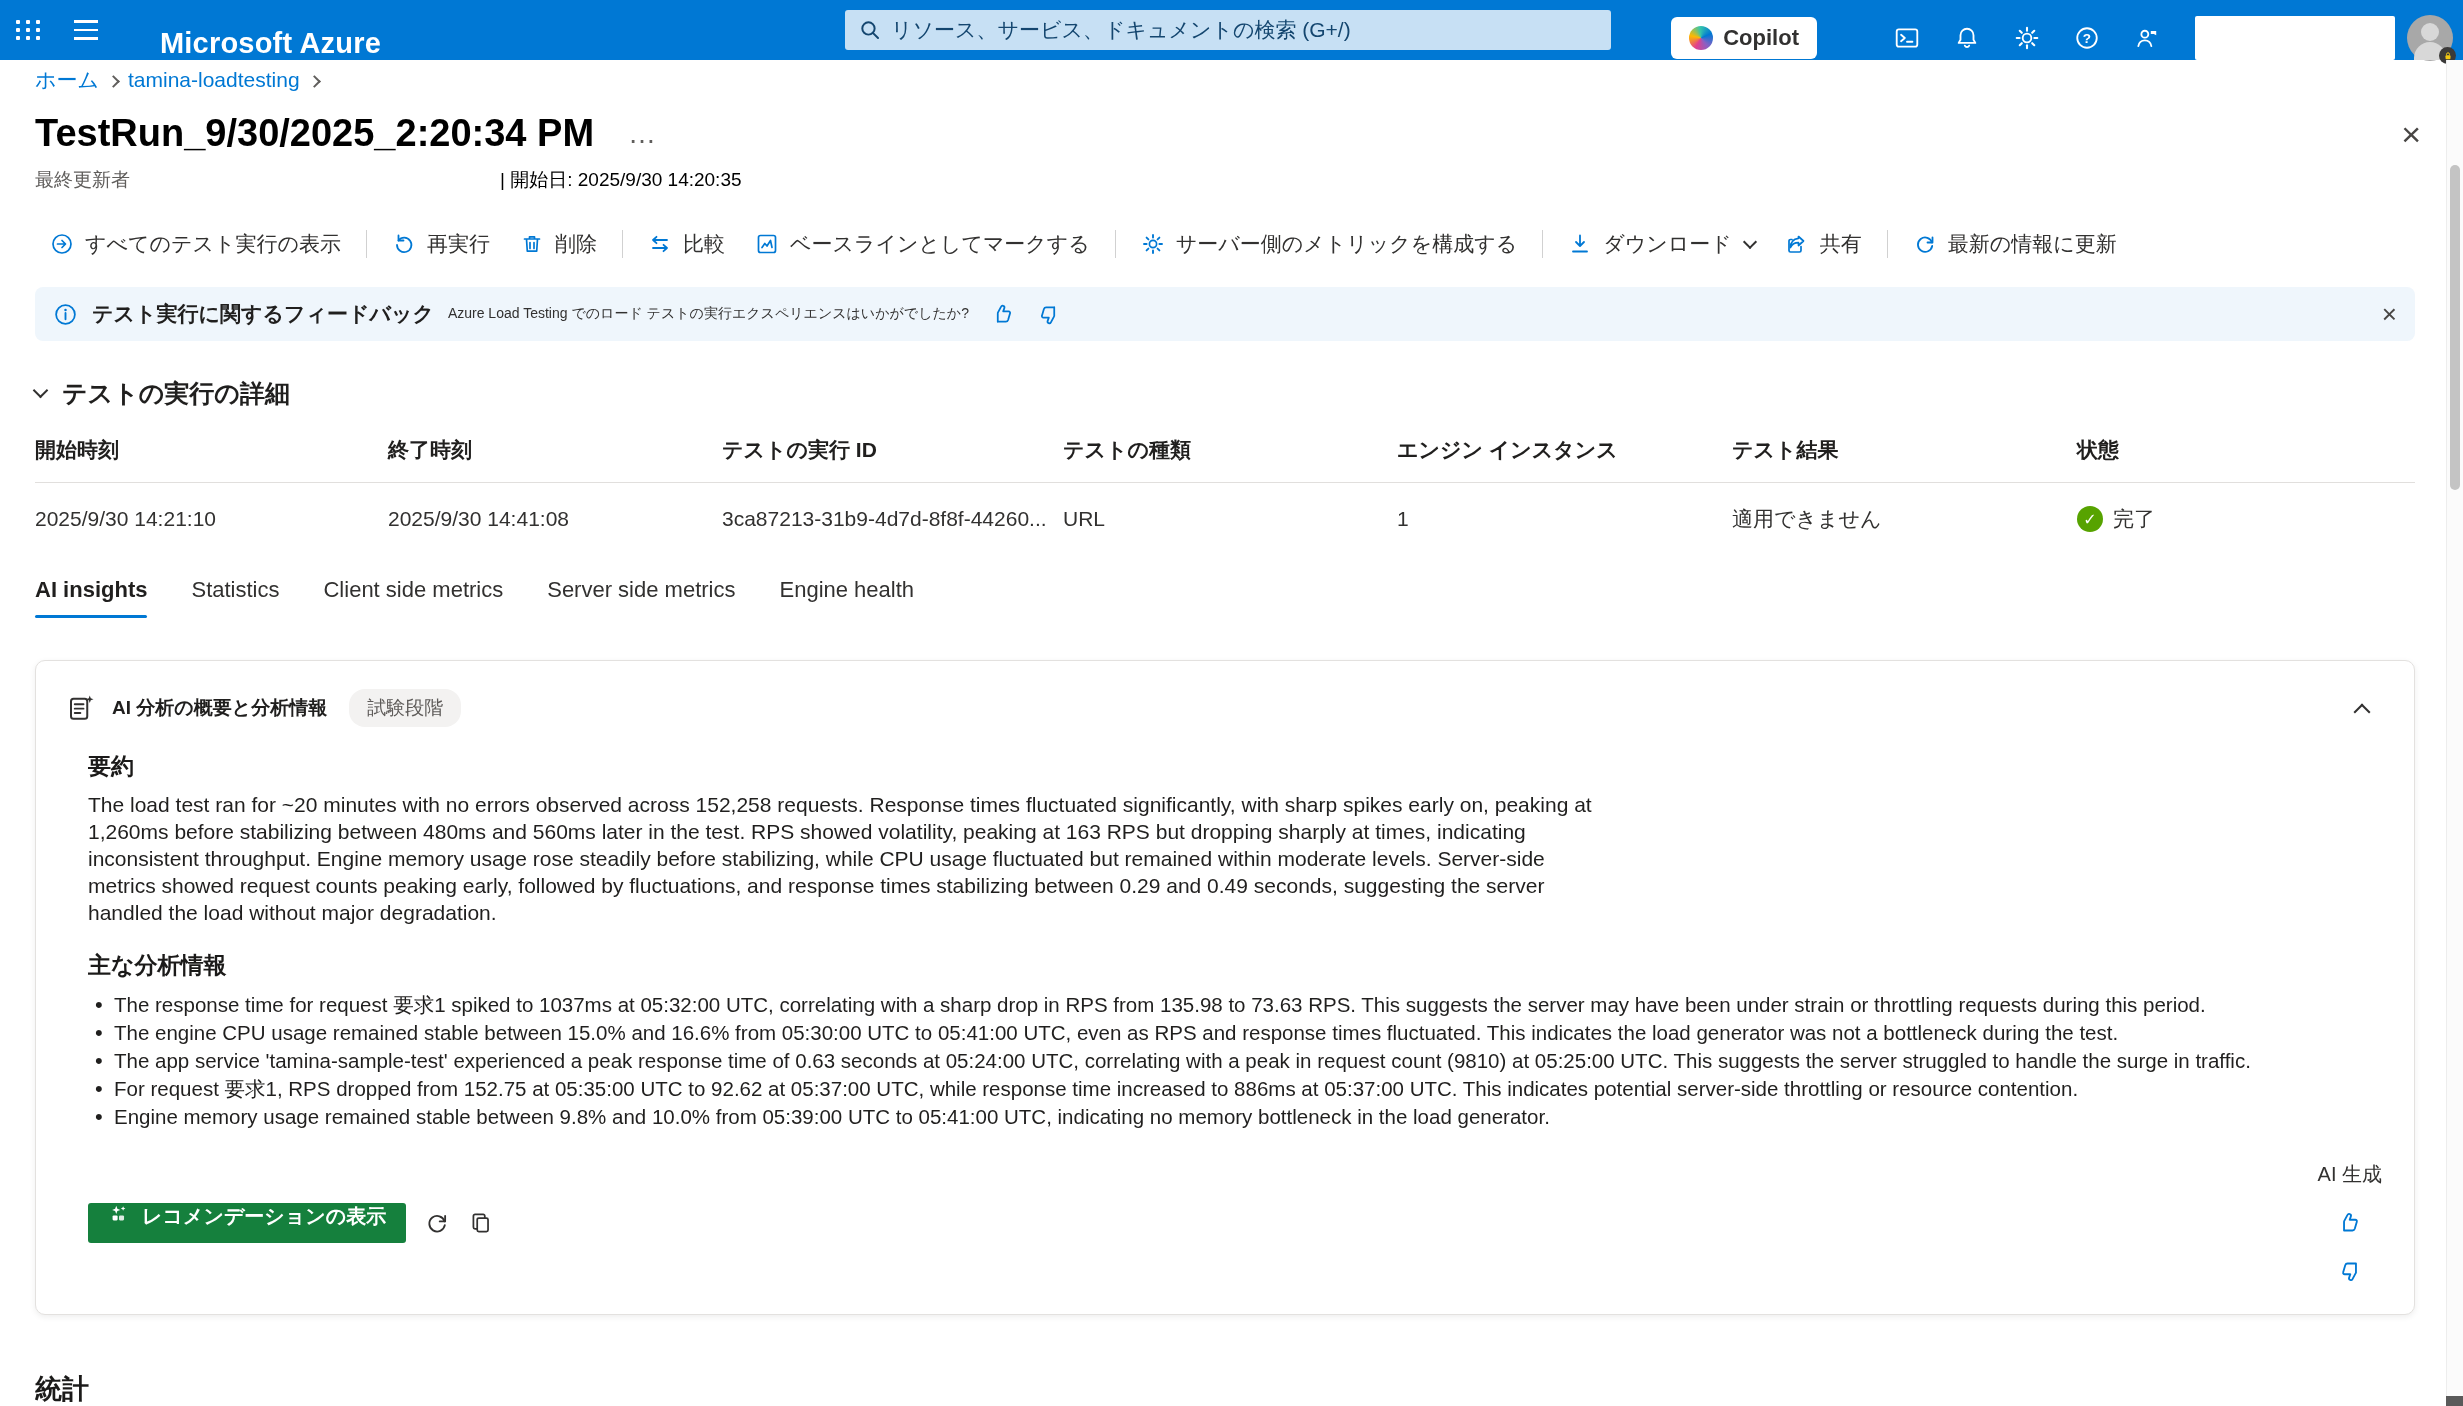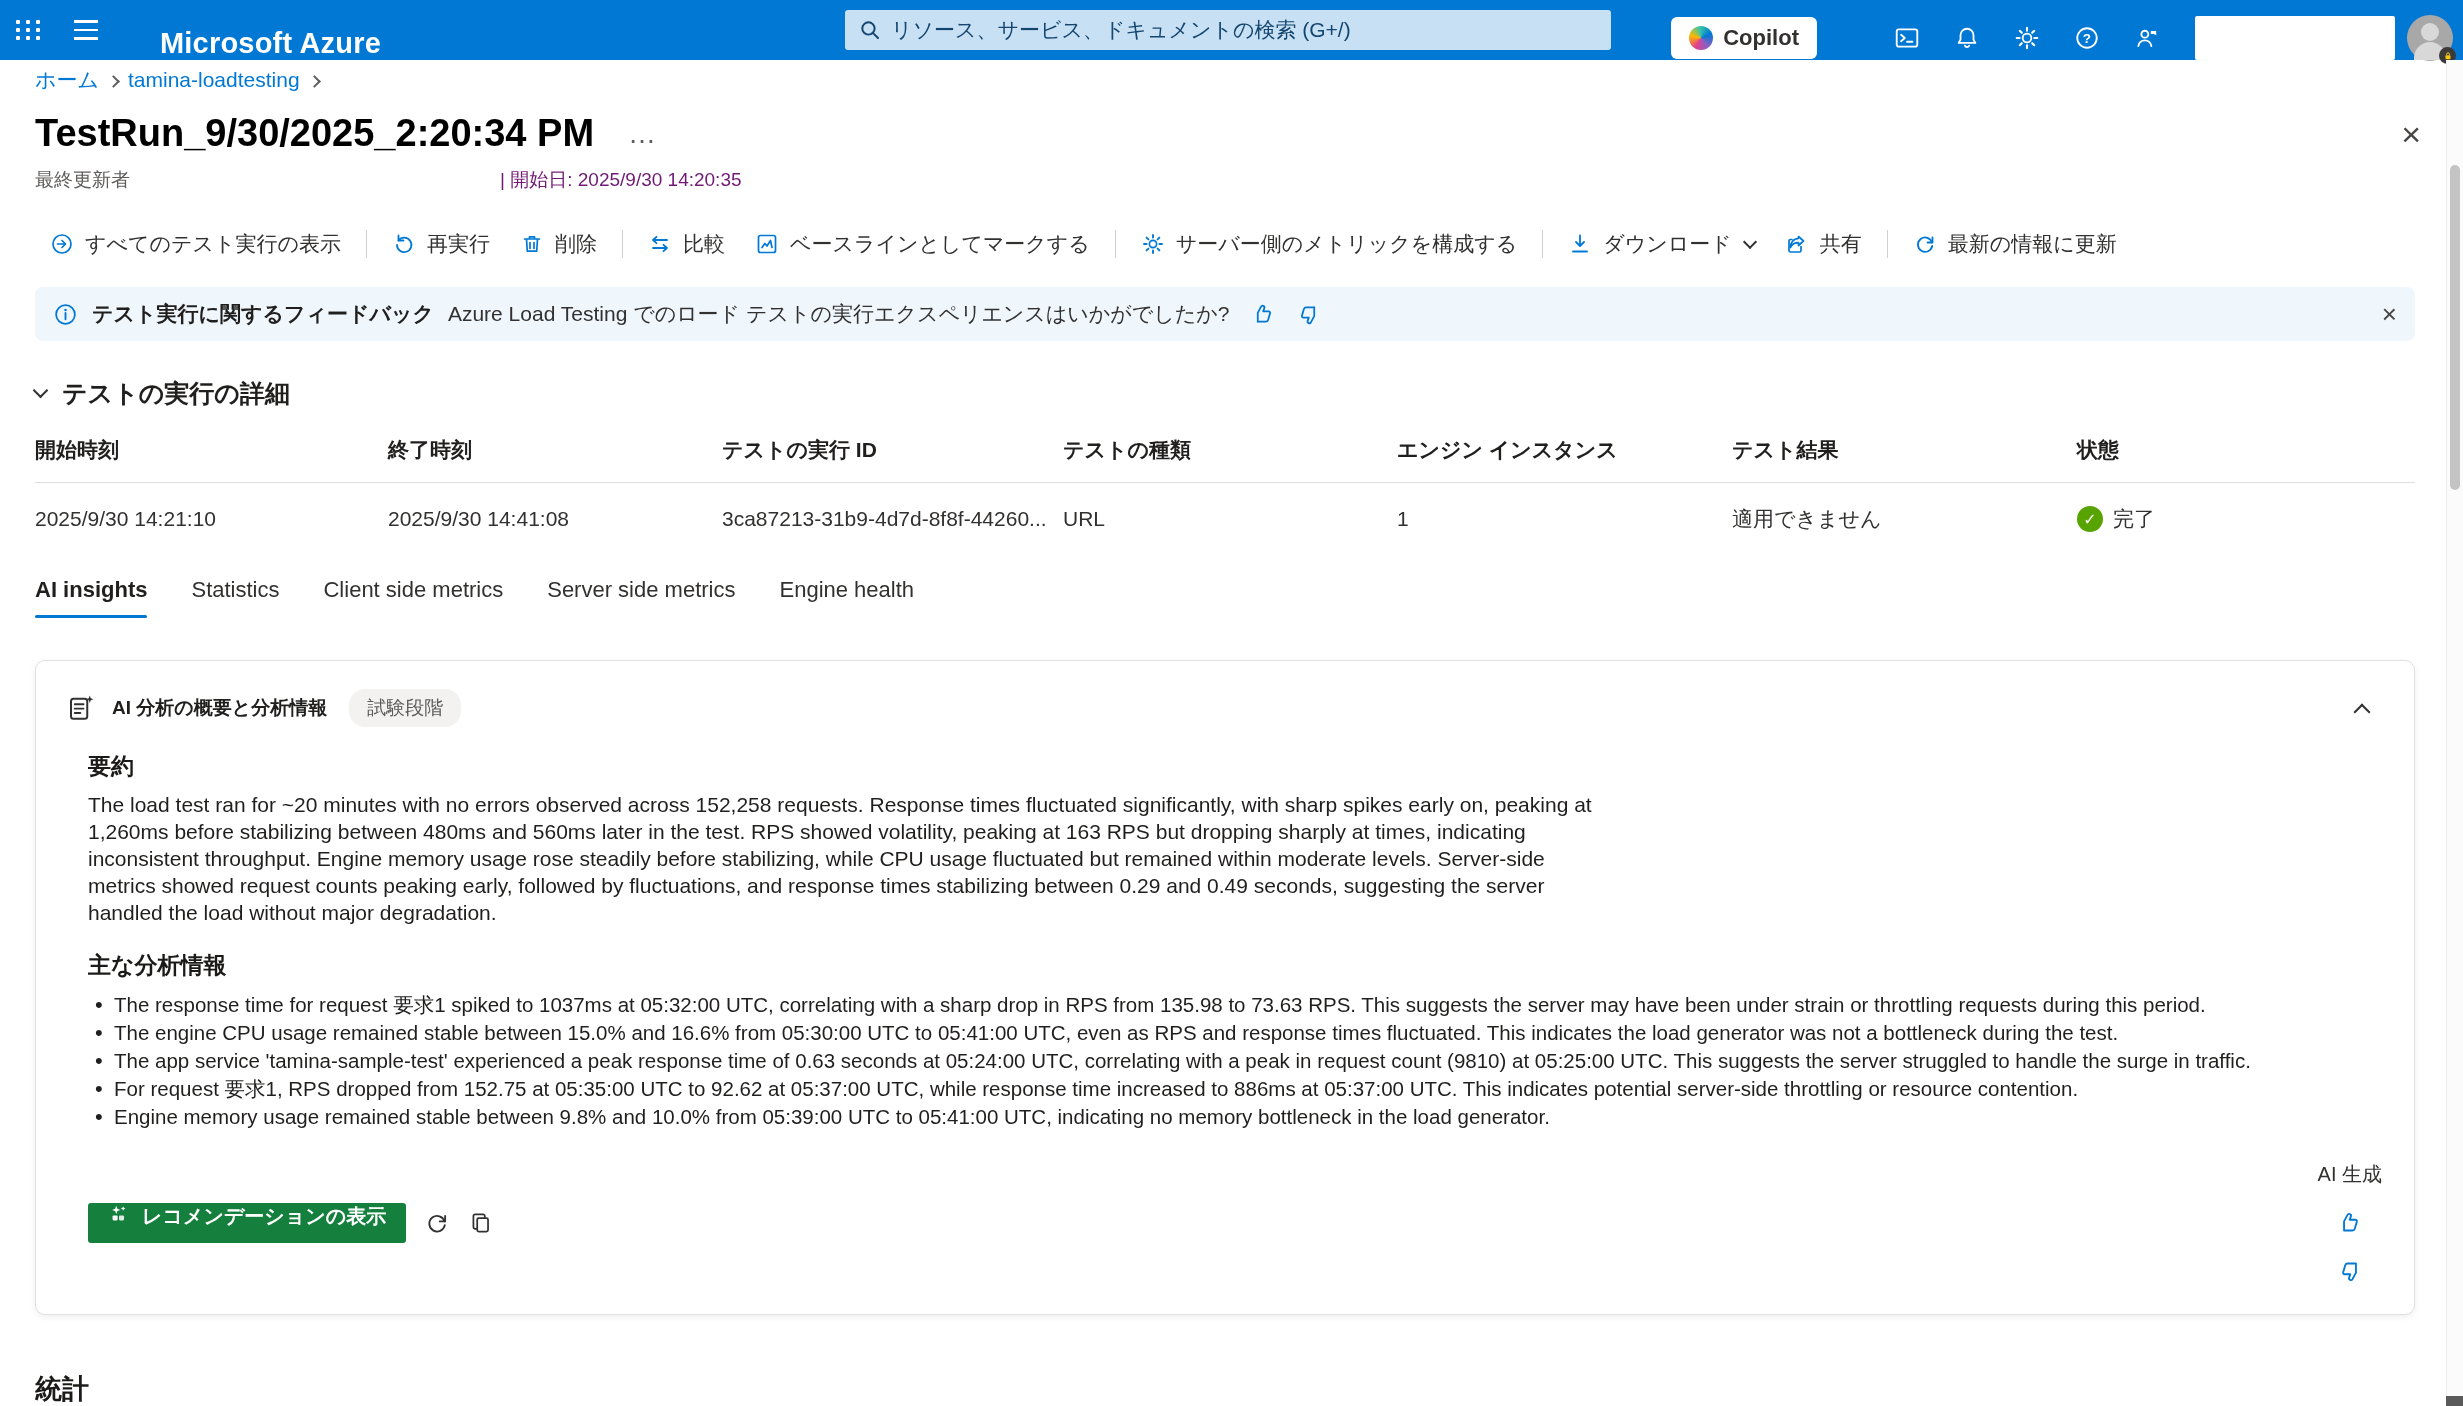--- a/index.html
+++ b/index.html
@@ -39,32 +39,32 @@
   .breadcrumb a { color:#0078d4; text-decoration:none; cursor:pointer; }
   .crumb-sep { width:9px; height:9px; border-right:2px solid #605e5c; border-top:2px solid #605e5c; transform:rotate(45deg); margin-top:2px; }
 
   .title-row { display:flex; align-items:center; margin-top:18px; }
   .page-title { font-size:38px; font-weight:700; color:#000000; }
   .more-dots { font-size:28px; color:#605e5c; margin-left:34px; cursor:pointer; letter-spacing:2px; }
   .page-close { margin-left:auto; font-size:34px; color:#484644; cursor:pointer; line-height:1; margin-right:-6px; }
 
   .subtitle-row { display:flex; margin-top:12px; font-size:19px; color:#605e5c; }
   .subtitle-row .updated { display:inline-block; width:465px; }
-  .subtitle-row .started { color:#701a75; }
+  .subtitle-row .started { color:#000000; }
 
   .toolbar { display:flex; align-items:center; margin-top:28px; flex-wrap:nowrap; }
   .tool-btn { display:flex; align-items:center; gap:11px; padding:9px 15px; font-size:21px; color:#323130; cursor:pointer;
     border-radius:2px; white-space:nowrap; }
   .tool-btn svg { width:24px; height:24px; flex:none; }
   .tool-sep { width:1px; height:28px; background:#d1d1d1; margin:0 10px; }
   .dl-caret { width:10px; height:10px; border-right:2px solid #323130; border-bottom:2px solid #323130; transform:rotate(45deg); margin:-4px 0 0 2px; }
 
   .banner { margin-top:20px; height:54px; background:#eff6fc; border-radius:8px; display:flex; align-items:center; padding:0 18px; gap:14px; }
   .banner .b-title { font-weight:700; font-size:21px; color:#201f1e; }
-  .banner .b-msg { font-size:21px; color:#323130; }
+  .banner .b-msg { font-size:14px; color:#323130; }
   .banner svg { width:25px; height:25px; }
   .banner .thumbs { display:flex; gap:20px; margin-left:8px; }
   .banner .b-close { margin-left:auto; font-size:26px; color:#484644; cursor:pointer; }
 
   .section-hdr { display:flex; align-items:center; gap:16px; margin-top:36px; cursor:pointer; }
   .chev-down { width:11px; height:11px; border-right:2.4px solid #323130; border-bottom:2.4px solid #323130; transform:rotate(45deg); margin-top:-6px; }
   .section-hdr span { font-size:25px; font-weight:600; color:#201f1e; }
 
   .runs-table { margin-top:26px; }
   .runs-grid { display:grid; grid-template-columns:353px 334px 341px 334px 335px 345px 1fr; align-items:center; }

